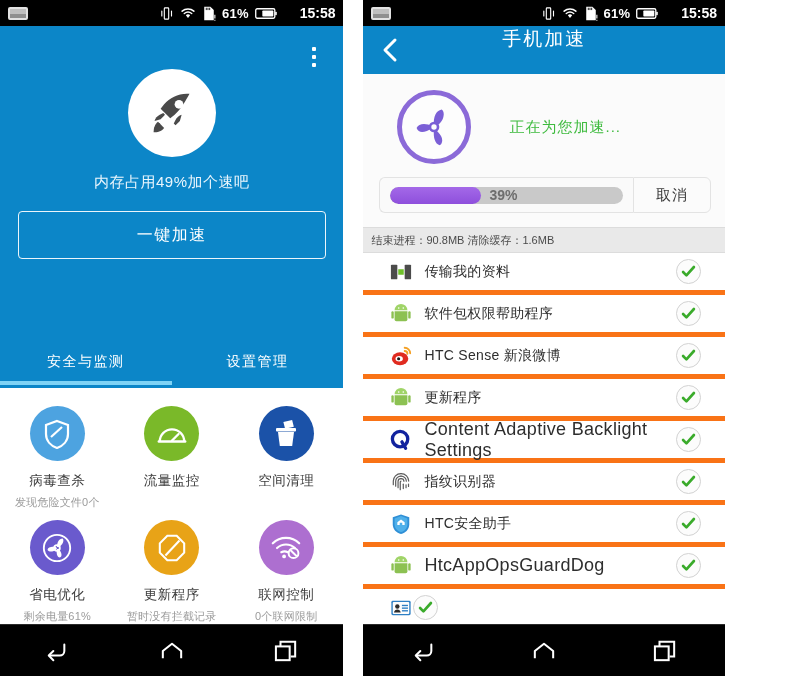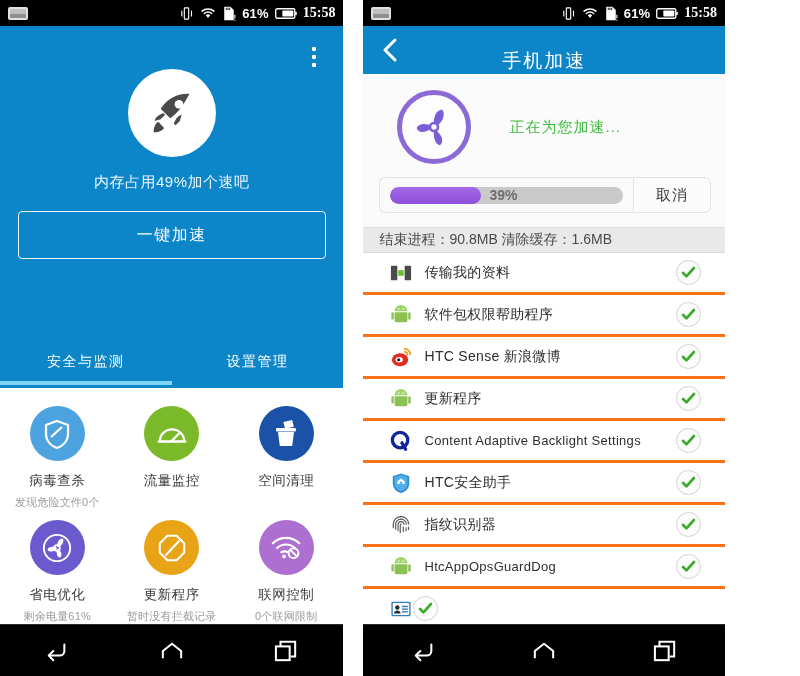--- a/index.html
+++ b/index.html
@@ -19,21 +19,21 @@
   .statusbar {
     height: 26px; background: #000; color: #fff;
     display: flex; align-items: center; padding: 0 8px;
     font-size: 13px; font-weight: bold;
   }
   .sb-left { display: flex; align-items: center; }
   .sb-spacer { flex: 1; }
   .sb-right { display: flex; align-items: center; gap: 6px; }
   .sb-icon { display: inline-flex; align-items: center; }
   .sb-pct { font-size: 13px; letter-spacing: .2px; }
-  .sb-time { font-size: 14px; margin-left: 0; font-family: Liberation Serif, serif; }
+  .sb-time { font-size: 14px; margin-left: 17px; }
   .kb-glyph {
     width: 20px; height: 13px; border: 2px solid #e2e2e2; border-radius: 2px;
     background: linear-gradient(#bfbfbf 0 55%, #8f8f8f 55% 100%);
     display: inline-block;
   }
 
   
   .navbar {
     position: absolute; bottom: 0; left: 0; right: 0; height: 52px;
     background: #000; display: flex; align-items: center; justify-content: space-around;
@@ -86,21 +86,21 @@
   .gcell { display: flex; flex-direction: column; align-items: center; cursor: pointer; padding-top: 4px; }
   .gicon {
     width: 55px; height: 55px; border-radius: 50%;
     display: flex; align-items: center; justify-content: center;
   }
   .glabel { font-size: 13.5px; color: #3c3c3c; margin-top: 11px; letter-spacing: .5px; }
   .gsub   { font-size: 11px; color: #9b9b9b; margin-top: 5px; letter-spacing: .2px; }
 
   
   .r-appbar {
-    height: 48px; background: #0c86c8; display: flex; align-items: flex-end; position: relative;
+    height: 48px; background: #0c86c8; display: flex; align-items: flex-start; position: relative;
   }
   .r-back { width: 54px; height: 48px; display:flex; align-items:center; justify-content:center; cursor:pointer; }
   .r-title {
     position: absolute; left: 0; right: 0; text-align: center;
     color: #fff; font-size: 19px; letter-spacing: 2px; pointer-events: none;
   }
   .r-body { background: #f7f7f7; height: calc(676px - 26px - 48px - 52px); position: relative; }
 
   .r-top {
     background: #fbfbfb; padding: 10px 0 0 0;
@@ -131,32 +131,32 @@
     font-size: 14px; color: #6d6d6d; font-weight: bold;
   }
   .cancel-btn {
     width: 78px; height: 36px; border: 1px solid #e3e3e3; border-radius: 0 6px 6px 0;
     background: #fbfbfb; display: flex; align-items: center; justify-content: center;
     font-size: 15px; color: #3a3a3a; letter-spacing: 1px; cursor: pointer;
   }
 
   .r-summary {
     height: 26px; background: #e9e9e9;
-    display: flex; align-items: center; padding-left: 16px;
-    font-size: 14px; color: #4a4a4a; border-top: 1px solid #dcdcdc; border-bottom:1px solid #dcdcdc;
+    display: flex; align-items: center; padding-left: 8px;
+    font-size: 11px; color: #4a4a4a; border-top: 1px solid #dcdcdc; border-bottom:1px solid #dcdcdc;
   }
 
   .r-list { background: #fff; }
   .r-row {
     height: 42px; display: flex; align-items: center; padding: 0 0 0 26px;
-    border-bottom: 3px solid #f97316; cursor: pointer;
+    border-bottom: 5px solid #f97316; cursor: pointer;
   }
   .r-ico { width: 24px; height: 24px; display:flex; align-items:center; justify-content:center; flex: 0 0 24px; }
   .r-name { margin-left: 11px; font-size: 14px; color: #2e2e2e; flex: 1; letter-spacing: .3px; }
-  .r-name.latin { font-size: 13px; }
+  .r-name.latin { font-size: 18px; }
   .r-check {
     width: 25px; height: 25px; margin-right: 24px; border-radius: 50%;
     border: 1px solid #d2d2d2; background: #fcfcfc;
     display:flex; align-items:center; justify-content:center;
   }
 </style>
 </head>
 <body>
 
 <div class="stage">
@@ -488,35 +488,20 @@
             </span>
           </div>
           <div class="r-row">
             <span class="r-ico">
               <svg width="22" height="22" viewBox="0 0 24 24">
                 <circle cx="11" cy="11" r="8.4" fill="none" stroke="#12239e" stroke-width="3.6"></circle>
                 <path d="M13 14l4 7" stroke="#12239e" stroke-width="3.6" stroke-linecap="round"></path>
               </svg>
             </span>
             <span class="r-name latin">Content Adaptive Backlight Settings</span>
-            <span class="r-check">
-              <svg width="15" height="15" viewBox="0 0 18 18">
-                <path d="M2.5 9.6l4 4L15.5 3.6" fill="none" stroke="#3aab2b" stroke-width="3.2" stroke-linecap="round" stroke-linejoin="round"></path>
-              </svg>
-            </span>
-          </div>
-          <div class="r-row">
-            <span class="r-ico">
-              <svg width="22" height="22" viewBox="0 0 24 24">
-                <path d="M12 1.5l9 3.2v7.5c0 5.6-4 9.4-9 10.8-5-1.4-9-5.2-9-10.8V4.7z" fill="#2f8fd6"></path>
-                <path d="M12 3.4l7 2.5v6.3c0 4.4-3 7.4-7 8.6-4-1.2-7-4.2-7-8.6V5.9z" fill="#4fb0ea"></path>
-                <path d="M8 13v-3l4-3 4 3v3h-2.6v-2.4h-2.8V13z" fill="#fff"></path>
-              </svg>
-            </span>
-            <span class="r-name">HTC安全助手</span>
             <span class="r-check">
               <svg width="15" height="15" viewBox="0 0 18 18">
                 <path d="M2.5 9.6l4 4L15.5 3.6" fill="none" stroke="#3aab2b" stroke-width="3.2" stroke-linecap="round" stroke-linejoin="round"></path>
               </svg>
             </span>
           </div>
           <div class="r-row">
             <span class="r-ico">
               <svg width="22" height="22" viewBox="0 0 24 24">
                 <g fill="none" stroke="#5c5c5c" stroke-width="1.3" stroke-linecap="round">
@@ -536,20 +521,35 @@
             <span class="r-name">指纹识别器</span>
             <span class="r-check">
               <svg width="15" height="15" viewBox="0 0 18 18">
                 <path d="M2.5 9.6l4 4L15.5 3.6" fill="none" stroke="#3aab2b" stroke-width="3.2" stroke-linecap="round" stroke-linejoin="round"></path>
               </svg>
             </span>
           </div>
           <div class="r-row">
             <span class="r-ico">
               <svg width="22" height="22" viewBox="0 0 24 24">
+                <path d="M12 1.5l9 3.2v7.5c0 5.6-4 9.4-9 10.8-5-1.4-9-5.2-9-10.8V4.7z" fill="#2f8fd6"></path>
+                <path d="M12 3.4l7 2.5v6.3c0 4.4-3 7.4-7 8.6-4-1.2-7-4.2-7-8.6V5.9z" fill="#4fb0ea"></path>
+                <path d="M8 13v-3l4-3 4 3v3h-2.6v-2.4h-2.8V13z" fill="#fff"></path>
+              </svg>
+            </span>
+            <span class="r-name">HTC安全助手</span>
+            <span class="r-check">
+              <svg width="15" height="15" viewBox="0 0 18 18">
+                <path d="M2.5 9.6l4 4L15.5 3.6" fill="none" stroke="#3aab2b" stroke-width="3.2" stroke-linecap="round" stroke-linejoin="round"></path>
+              </svg>
+            </span>
+          </div>
+          <div class="r-row">
+            <span class="r-ico">
+              <svg width="22" height="22" viewBox="0 0 24 24">
                 <path d="M5 9h14v9a2 2 0 0 1-2 2H7a2 2 0 0 1-2-2z" fill="#8cc152"></path>
                 <path d="M5 8a7 7 0 0 1 14 0z" fill="#a0d468"></path>
                 <circle cx="9.5" cy="5.5" r="0.9" fill="#fff"></circle>
                 <circle cx="14.5" cy="5.5" r="0.9" fill="#fff"></circle>
                 <rect x="1.5" y="9" width="2.6" height="8" rx="1.3" fill="#8cc152"></rect>
                 <rect x="19.9" y="9" width="2.6" height="8" rx="1.3" fill="#8cc152"></rect>
               </svg>
             </span>
             <span class="r-name latin">HtcAppOpsGuardDog</span>
             <span class="r-check">

